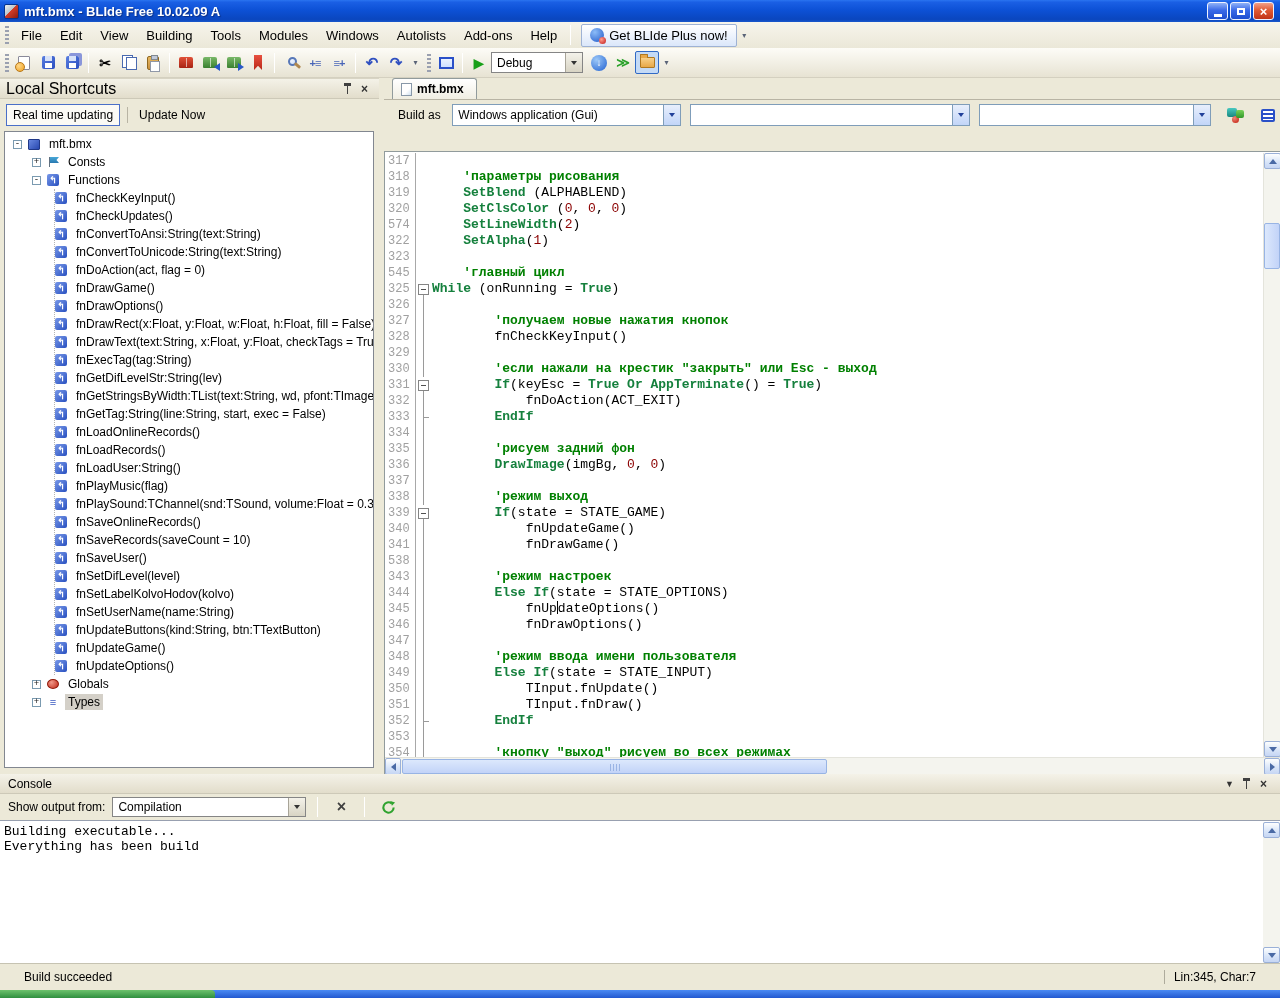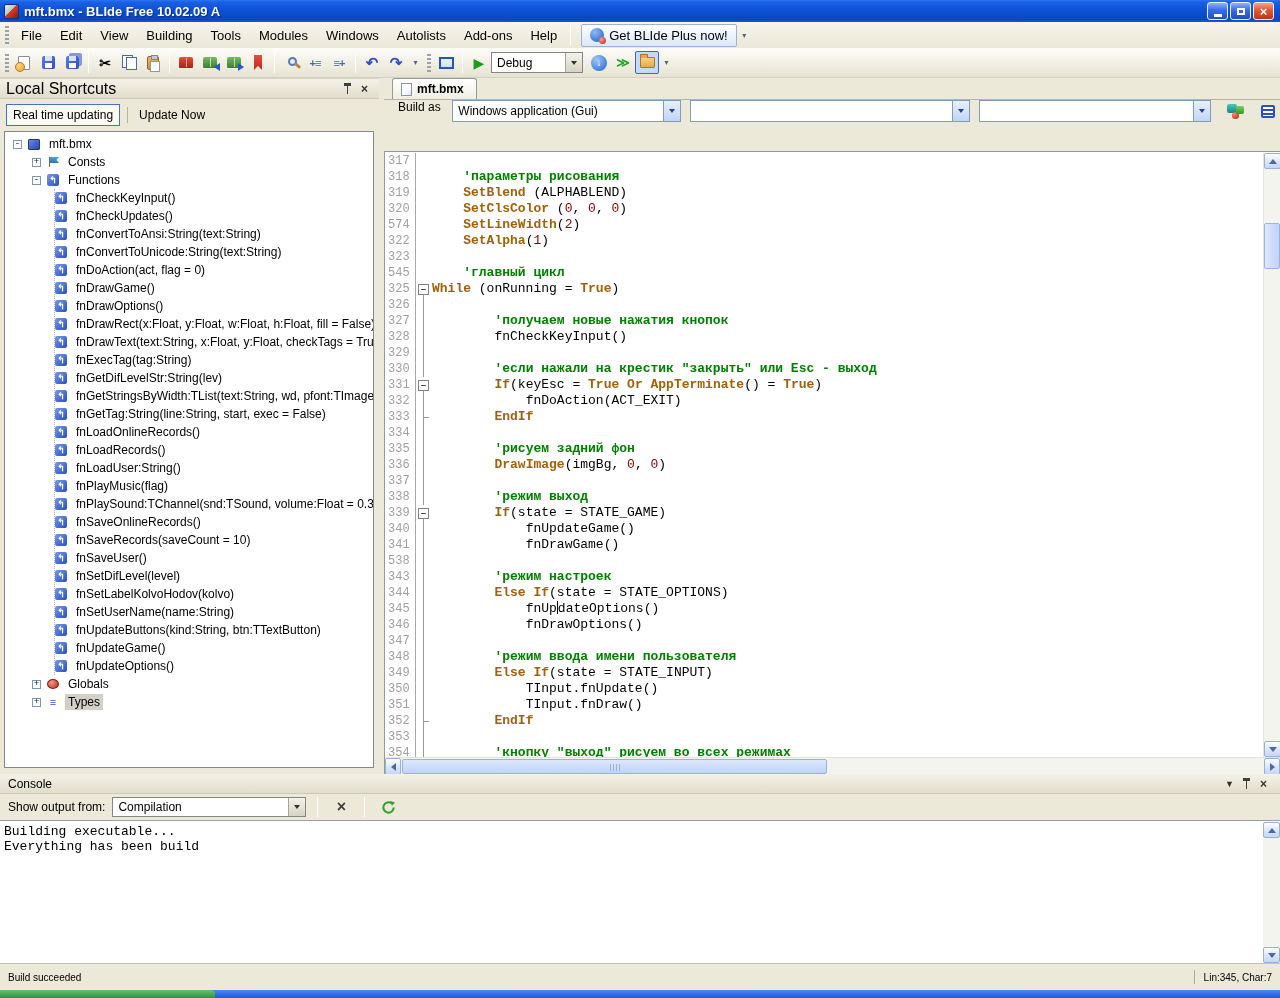--- a/index.html
+++ b/index.html
@@ -126,21 +126,21 @@
 
   .splitter{position:absolute;left:379px;top:0;width:5px;height:100%;background:#ece9d8;}
 
   
   .docarea{position:absolute;left:384px;top:0;right:0;height:100%;}
   .tabstrip{position:absolute;top:0;left:0;right:0;height:22px;border-bottom:1px solid #b8b4a4;display:flex;align-items:flex-end;padding-left:8px;}
   .tab{height:21px;display:flex;align-items:center;gap:5px;padding:0 12px 0 8px;
     background:linear-gradient(180deg,#ffffff,#f0eee2);border:1px solid #919b9c;border-bottom:none;
     border-radius:3px 3px 0 0;font-weight:bold;font-size:12px;}
   .i-doc{width:11px;height:13px;background:linear-gradient(135deg,#fff 60%,#cfe0f0);border:1px solid #8898a8;}
-  .buildrow{position:absolute;top:22px;left:0;right:0;height:30px;display:flex;align-items:flex-start;
+  .buildrow{position:absolute;top:22px;left:0;right:0;height:30px;display:flex;align-items:center;
     background:#ece9d8;padding-left:14px;gap:9px;}
   .buildrow .lbl{font-size:12px;width:46px;}
   .xpcombo{height:22px;background:#fff;border:1px solid #7f9db9;display:flex;align-items:center;}
   .xpcombo .val{flex:1;padding-left:5px;font-size:12px;white-space:nowrap;overflow:hidden;}
   .xpcombo .btn{width:17px;height:100%;border-left:1px solid #7f9db9;display:grid;place-items:center;
     background:linear-gradient(180deg,#e8effc,#c2d5f8);}
   .xpcombo .tri{width:0;height:0;border-left:3px solid transparent;border-right:3px solid transparent;border-top:4px solid #21409a;}
   .i-mods{position:relative;width:17px;height:15px;}
   .i-mods::before{content:"";position:absolute;left:0;top:0;width:10px;height:9px;background:linear-gradient(#48c8c0,#18887f);border-radius:2px;}
   .i-mods::after{content:"";position:absolute;right:0;top:2px;width:8px;height:8px;background:linear-gradient(#78d058,#309828);border-radius:2px;}
@@ -157,21 +157,21 @@
   .ln{flex:0 0 31px;padding-left:3px;font-size:12px;line-height:16px;color:#a0a0a0;border-right:1px solid #a8a8a8;}
   .fold{flex:0 0 16px;position:relative;}
   .fline::before,.fend::before{content:"";position:absolute;left:7px;top:0;bottom:0;width:1px;background:#9a9a9a;}
   .fend::after{content:"";position:absolute;left:7px;top:8px;width:6px;height:1px;background:#9a9a9a;}
   .fbox::before{content:"";position:absolute;left:2px;top:3px;width:9px;height:9px;border:1px solid #848484;
     background-color:#fff;background-image:linear-gradient(#505050,#505050);background-size:5px 1px;
     background-position:center;background-repeat:no-repeat;}
   .fbox::after{content:"";position:absolute;left:7px;top:14px;bottom:0;width:1px;background:#9a9a9a;}
   .codetext{white-space:pre;font-size:13px;line-height:16px;}
   .codetext .p{color:#000;}
-  .codetext .k{color:#a16207;font-weight:bold;}
+  .codetext .k{color:#15803d;font-weight:bold;}
   .codetext .c{color:#008000;font-weight:bold;}
   .codetext .n{color:#8b0000;}
   .caret{display:inline-block;width:1px;height:13px;background:#000;vertical-align:-2px;}
 
   
   .sbtrack-v{position:absolute;right:0;top:1px;width:17px;bottom:17px;background:#f4f4ee;border-left:1px solid #e4e4dc;}
   .sbtrack-h{position:absolute;left:0;right:0;bottom:0;height:17px;background:#f4f4ee;border-top:1px solid #e4e4dc;}
   .sbbtn{position:absolute;width:17px;height:16px;border:1px solid #9ab0d8;border-radius:2px;display:grid;place-items:center;
     background:linear-gradient(180deg,#fdfefe,#d7e4f8 60%,#c6d6f4);}
   .sbbtn.h{width:16px;height:17px;}
@@ -193,21 +193,21 @@
   .contbar{position:absolute;top:20px;left:0;right:0;height:26px;display:flex;align-items:center;padding-left:8px;gap:7px;}
   .contbar .lbl{font-size:12px;}
   .conx{color:#404040;font-size:16px;font-weight:bold;line-height:16px;}
   .conout{position:absolute;top:46px;left:0;right:0;bottom:0;background:#fff;border-top:1px solid #98a0b0;
     padding:3px 0 0 4px;font-family:"Liberation Mono",monospace;font-size:13px;line-height:15px;}
   .conline{white-space:pre;}
   .cscroll{position:absolute;right:0;top:1px;width:17px;bottom:0;background:#f4f4ee;}
 
   
   .statusbar{position:absolute;top:963px;left:0;right:0;height:27px;background:#ece9d8;
-    border-top:1px solid #c6c3b2;display:flex;align-items:center;padding:0 8px;font-size:10px;}
+    border-top:1px solid #c6c3b2;display:flex;align-items:center;padding:0 24px;font-size:12px;}
   .statusbar .left{flex:1;}
   .ssep{width:1px;height:14px;background:#aeab9c;margin-right:9px;}
   .tasksliver{position:absolute;top:990px;left:0;right:0;height:8px;
     background:linear-gradient(180deg,#4a8af4,#2258d0);}
   .startfrag{position:absolute;left:0;top:0;width:215px;height:8px;
     background:linear-gradient(180deg,#6cc26c,#2f8f3f);border-radius:0 4px 0 0;}
 </style>
 </head>
 <body>
 

